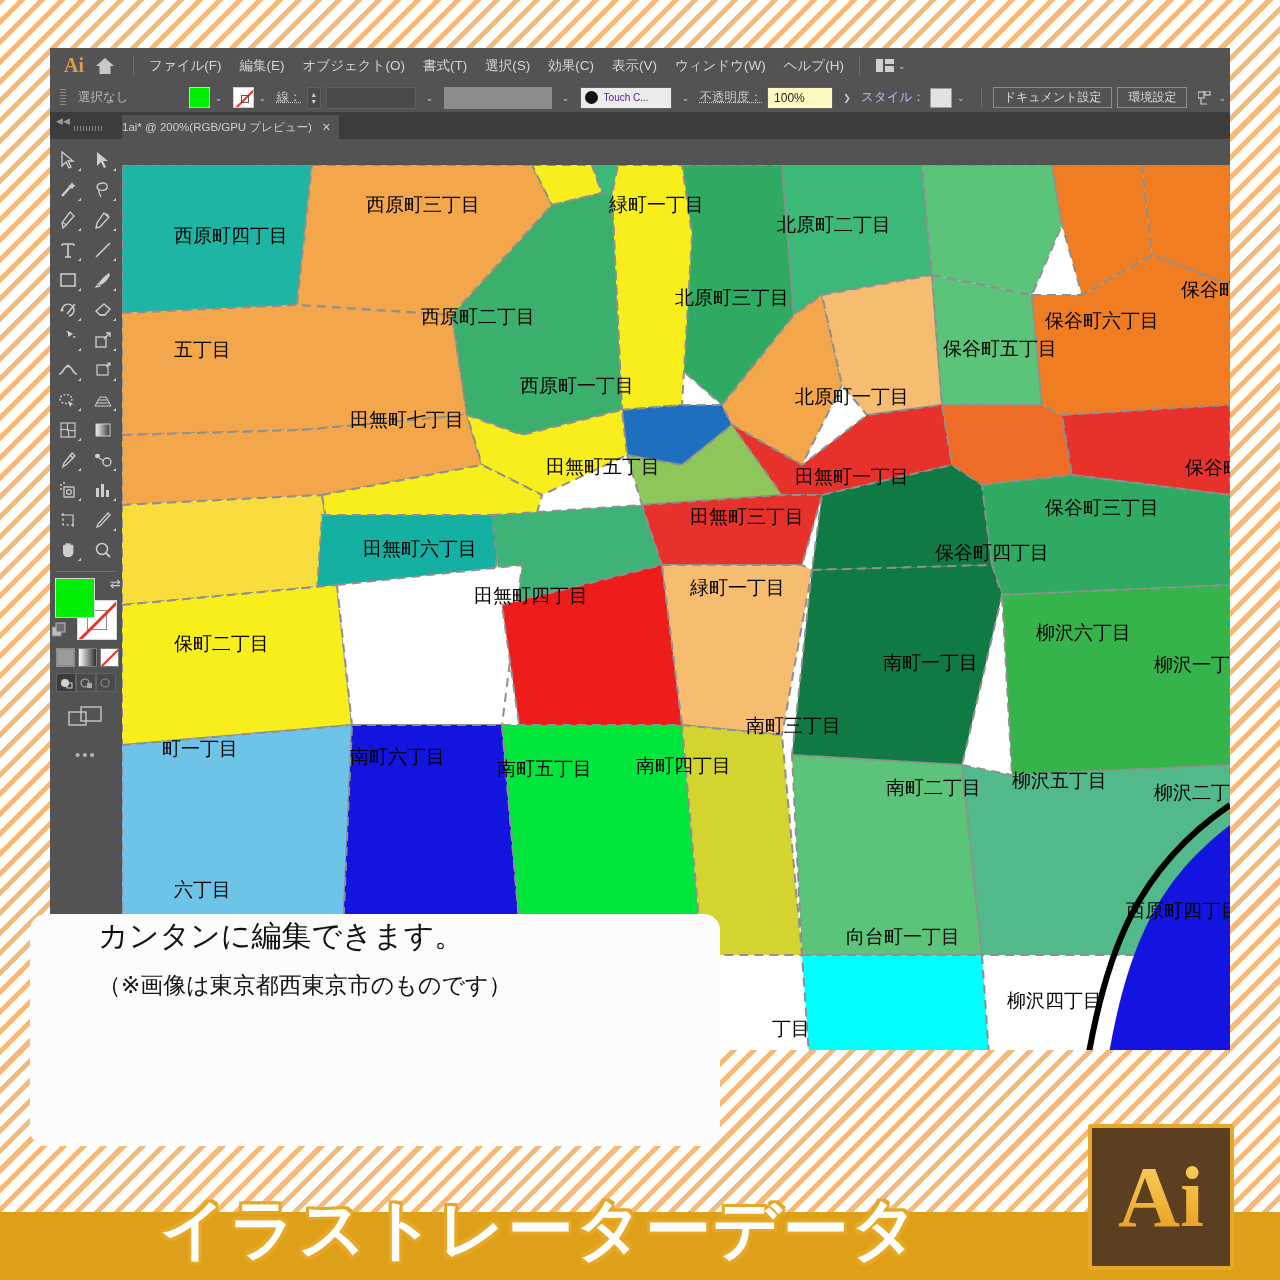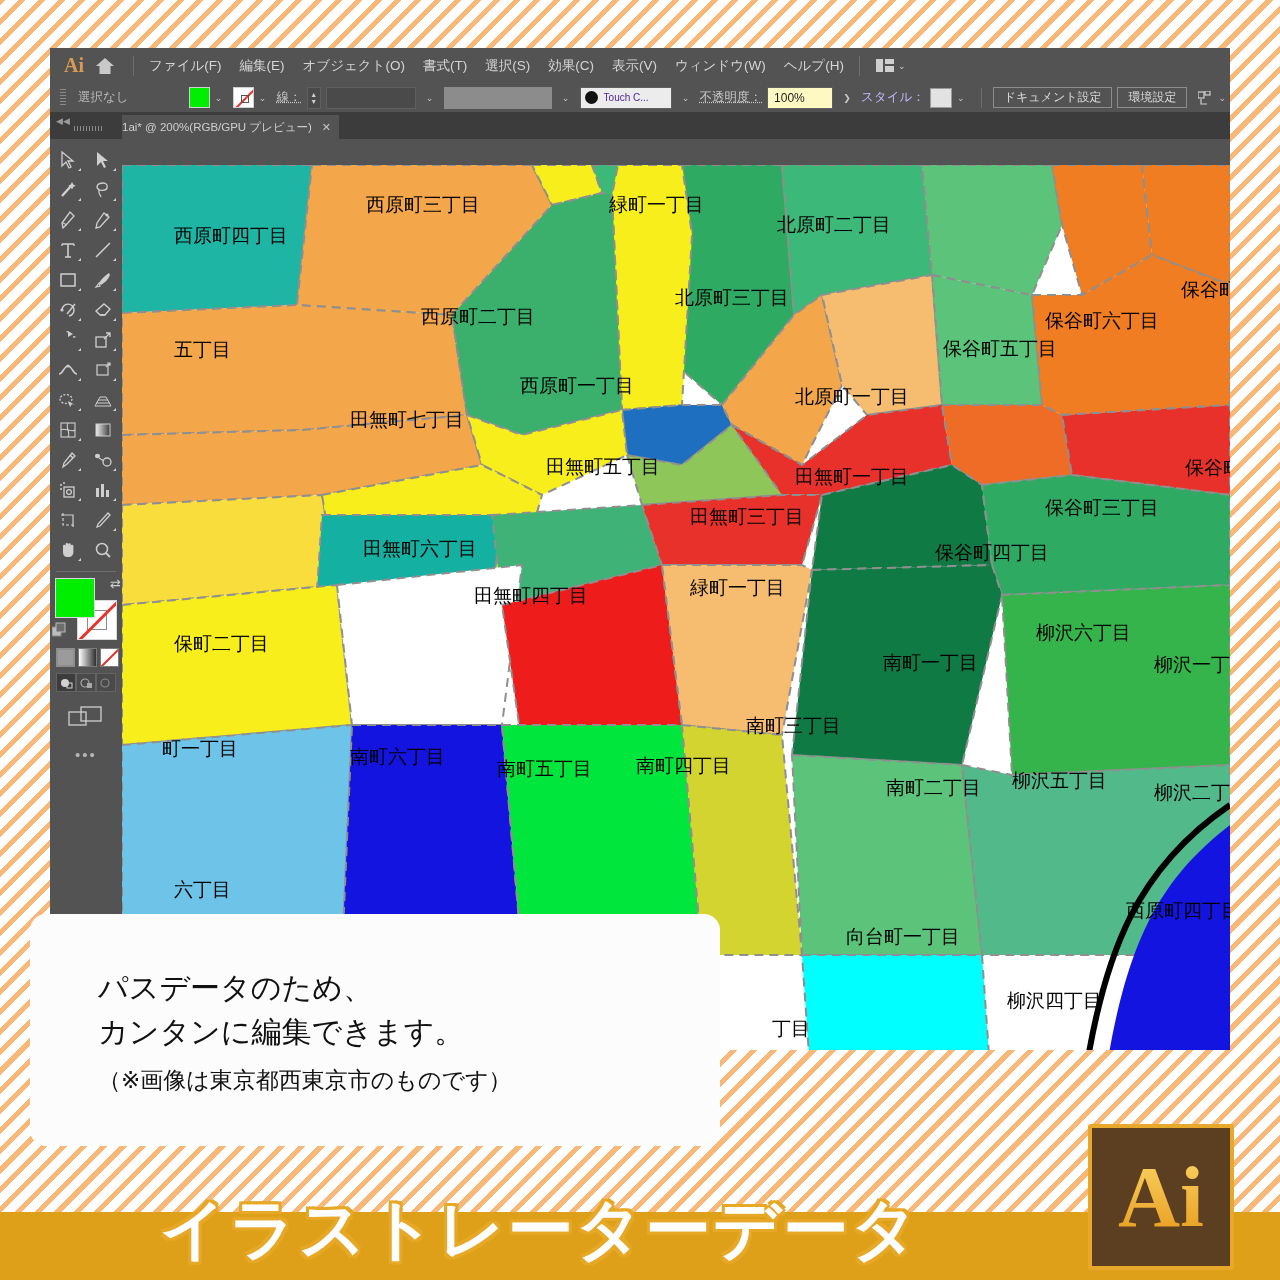--- a/index.html
+++ b/index.html
@@ -613,21 +613,20 @@
     <div class="maplabel" style="left:336px;top:882px">向台町四丁目</div>
     <div class="maplabel" style="left:180px;top:897px">向台町五丁目</div>
     <div class="maplabel" style="left:796px;top:876px">向台町一丁目</div>
     <div class="maplabel" style="left:957px;top:940px">柳沢四丁目</div>
 
     <div class="maplabel" style="left:722px;top:968px">丁目</div>
   </div>
 </div>
 
 <div id="caption">
-  <div class="big">パスデータのため、</div>
   <div class="big" style="padding-top:0">カンタンに編集できます。</div>
   <div class="small">（※画像は東京都西東京市のものです）</div>
 </div>
 
 <div id="banner"></div>
 <div id="banner-text">イラストレーターデータ</div>
 <div id="ai-badge">
   <span>Ai</span>
 </div>
 

